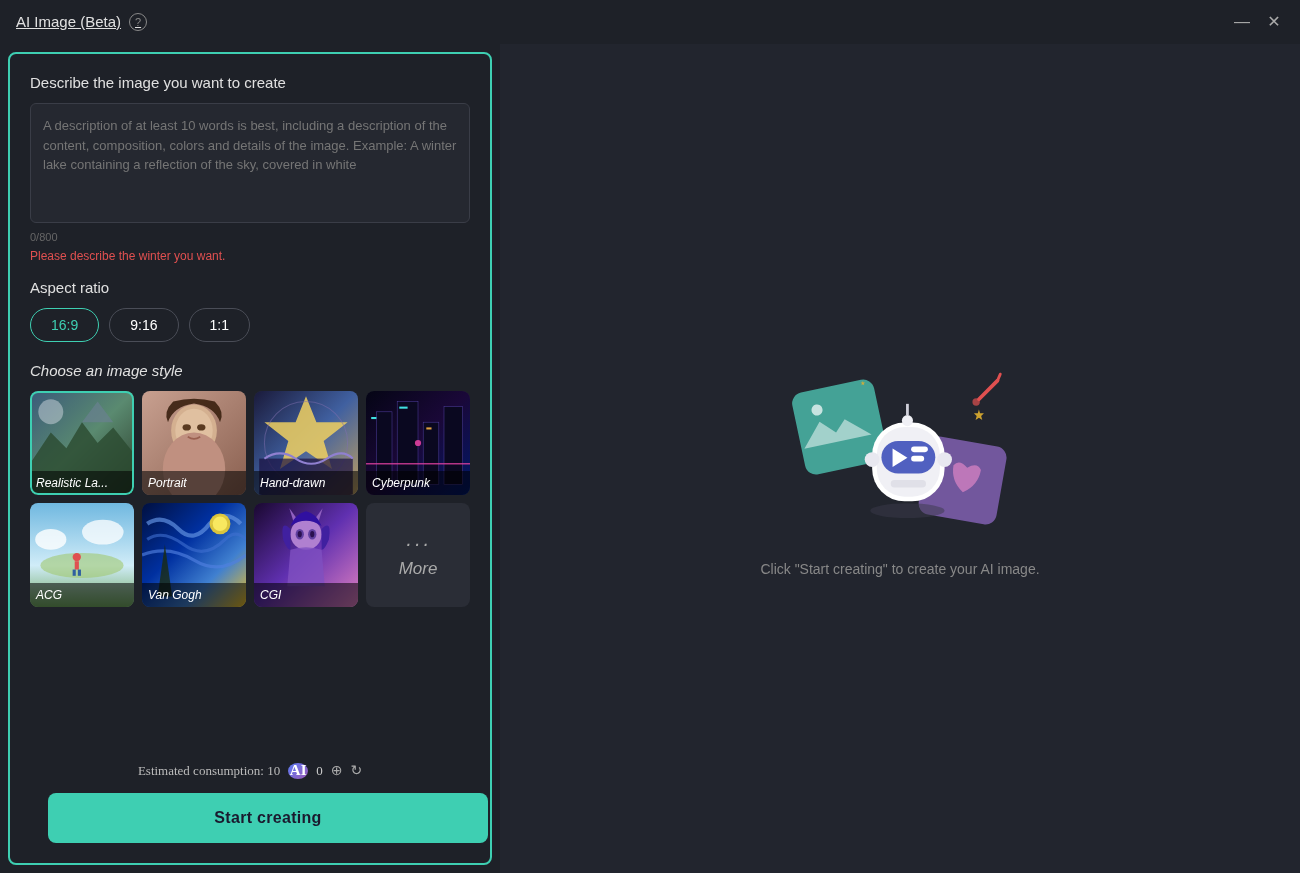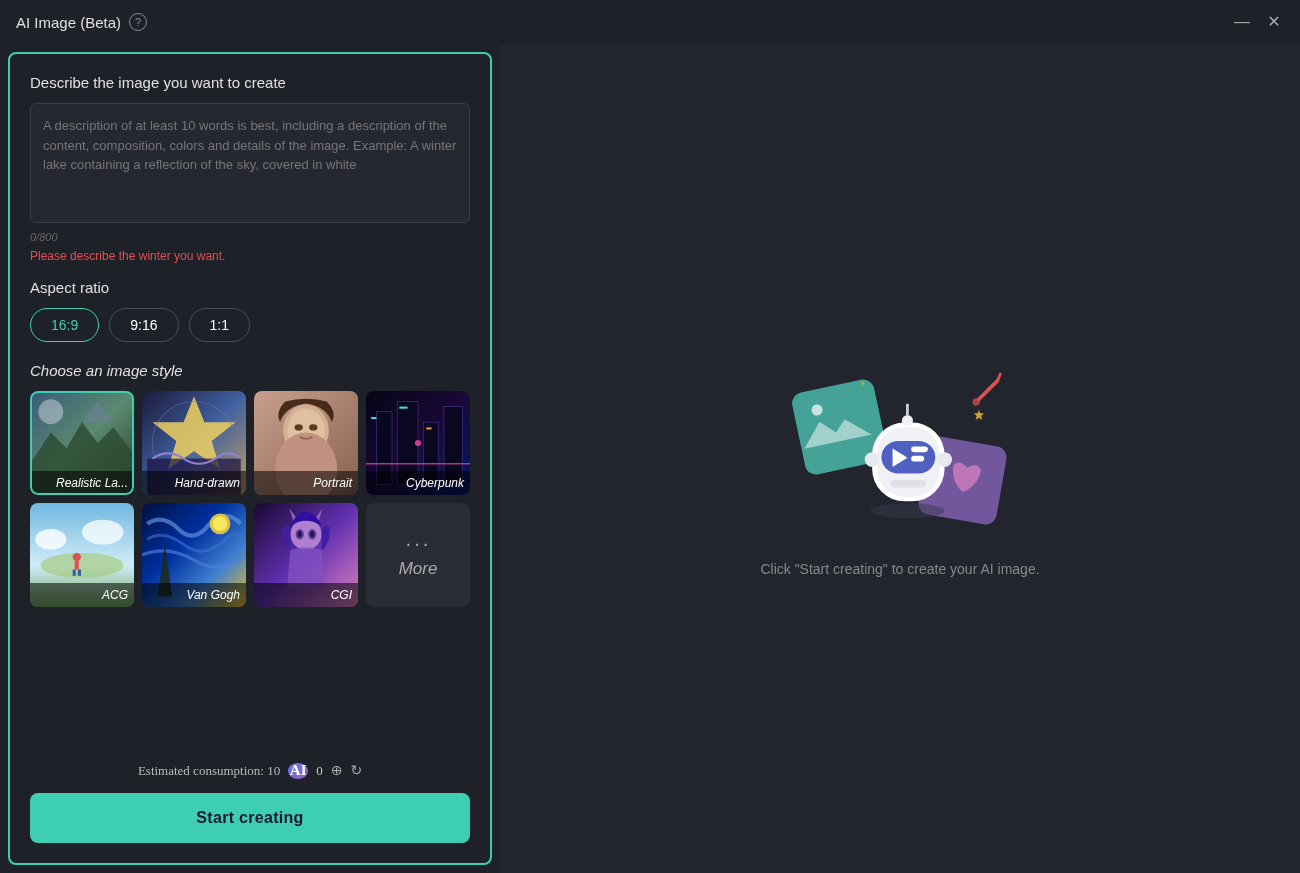--- a/index.html
+++ b/index.html
@@ -16,22 +16,23 @@
     .title-bar {
       display: flex;
       align-items: center;
       justify-content: space-between;
       padding: 12px 16px;
       background: #1e2128;
       height: 44px;
     }
     .title-left {
       display: flex;
-      align-items: center;
+      align-items: flex-start;
       gap: 8px;
+      text-decoration: underline;
     }
     .title-text {
       font-size: 15px;
       font-weight: 500;
       color: #e0e0e0;
     }
     .help-icon {
       width: 18px;
       height: 18px;
       border-radius: 50%;
@@ -101,21 +102,20 @@
       line-height: 1.5;
       resize: none;
       font-family: inherit;
       outline: none;
     }
     .char-count {
       font-size: 11px;
       color: #666;
       margin-top: 4px;
       text-align: left;
-      font-style: italic;
     }
     .error-text {
       color: #e05050;
       font-size: 12px;
       margin-top: 6px;
     }
 
     
     .aspect-ratio-section {
       margin-top: 16px;
@@ -170,21 +170,21 @@
     }
     .style-label {
       position: absolute;
       bottom: 0;
       left: 0;
       right: 0;
       background: rgba(0,0,0,0.55);
       color: #fff;
       font-size: 12px;
       padding: 5px 6px;
-      text-align: right;
+      text-align: left;
     }
     .style-canvas {
       width: 100%;
       height: 100%;
     }
 
     
     .style-more {
       background: #2a2d36;
       border-radius: 8px;
@@ -247,20 +247,21 @@
       width: 100%;
       padding: 16px;
       background: #3ecfb2;
       border: none;
       border-radius: 8px;
       color: #1a1a2e;
       font-size: 16px;
       font-weight: 600;
       cursor: pointer;
       letter-spacing: 0.3px;
+      margin-left: 18px;
     }
 
     
     .right-panel {
       flex: 1;
       display: flex;
       flex-direction: column;
       align-items: center;
       justify-content: center;
       gap: 20px;
@@ -330,53 +331,53 @@
             <polygon points="0,70 20,40 35,55 50,30 65,50 80,35 100,60 100,100 0,100" fill="#2a4a30" opacity="0.8"></polygon>
             <polygon points="50,30 65,10 80,30" fill="#6a8090" opacity="0.7"></polygon>
             <circle cx="20" cy="20" r="12" fill="#d0d8e0" opacity="0.5"></circle>
           </svg>
           <div class="style-label">Realistic La...</div>
         </div>
 
         <div class="style-item">
           <svg class="style-canvas" viewBox="0 0 100 100" xmlns="http://www.w3.org/2000/svg">
             <defs>
-              <linearGradient id="hg1" x1="0" y1="0" x2="1" y2="1">
-                <stop offset="0%" stop-color="#1a1a3a"></stop>
-                <stop offset="50%" stop-color="#4060a0"></stop>
-                <stop offset="100%" stop-color="#c0a060"></stop>
-              </linearGradient>
-            </defs>
-            <rect width="100" height="100" fill="url(#hg1)"></rect>
-            <polygon points="50,5 60,30 90,30 67,48 75,75 50,58 25,75 33,48 10,30 40,30" fill="#f0d060" opacity="0.85"></polygon>
-            <circle cx="50" cy="50" r="40" fill="none" stroke="#8070b0" stroke-width="1" opacity="0.5"></circle>
-            <rect x="5" y="65" width="90" height="35" fill="#1a1040" opacity="0.7"></rect>
-            <path d="M10,65 Q25,55 40,65 Q55,75 70,65 Q85,55 95,65" stroke="#9080d0" stroke-width="2" fill="none"></path>
-          </svg>
-          <div class="style-label">Hand-drawn</div>
-        </div>
-
-        <div class="style-item">
-          <svg class="style-canvas" viewBox="0 0 100 100" xmlns="http://www.w3.org/2000/svg">
-            <defs>
               <linearGradient id="pg1" x1="0" y1="0" x2="1" y2="1">
                 <stop offset="0%" stop-color="#c8a090"></stop>
                 <stop offset="100%" stop-color="#8a6050"></stop>
               </linearGradient>
             </defs>
             <rect width="100" height="100" fill="url(#pg1)"></rect>
             <ellipse cx="50" cy="38" rx="22" ry="25" fill="#d4b090"></ellipse>
             <ellipse cx="50" cy="38" rx="18" ry="21" fill="#e0c0a0"></ellipse>
             <ellipse cx="50" cy="75" rx="30" ry="35" fill="#c09080"></ellipse>
             <ellipse cx="43" cy="35" rx="4" ry="3" fill="#5a3a20"></ellipse>
             <ellipse cx="57" cy="35" rx="4" ry="3" fill="#5a3a20"></ellipse>
             <path d="M44,44 Q50,48 56,44" stroke="#9a6050" stroke-width="1.5" fill="none"></path>
             <path d="M30,10 Q50,5 70,10 Q80,20 75,30 Q70,15 50,12 Q30,15 25,30 Q20,20 30,10" fill="#3a2010" opacity="0.9"></path>
           </svg>
           <div class="style-label">Portrait</div>
+        </div>
+
+        <div class="style-item">
+          <svg class="style-canvas" viewBox="0 0 100 100" xmlns="http://www.w3.org/2000/svg">
+            <defs>
+              <linearGradient id="hg1" x1="0" y1="0" x2="1" y2="1">
+                <stop offset="0%" stop-color="#1a1a3a"></stop>
+                <stop offset="50%" stop-color="#4060a0"></stop>
+                <stop offset="100%" stop-color="#c0a060"></stop>
+              </linearGradient>
+            </defs>
+            <rect width="100" height="100" fill="url(#hg1)"></rect>
+            <polygon points="50,5 60,30 90,30 67,48 75,75 50,58 25,75 33,48 10,30 40,30" fill="#f0d060" opacity="0.85"></polygon>
+            <circle cx="50" cy="50" r="40" fill="none" stroke="#8070b0" stroke-width="1" opacity="0.5"></circle>
+            <rect x="5" y="65" width="90" height="35" fill="#1a1040" opacity="0.7"></rect>
+            <path d="M10,65 Q25,55 40,65 Q55,75 70,65 Q85,55 95,65" stroke="#9080d0" stroke-width="2" fill="none"></path>
+          </svg>
+          <div class="style-label">Hand-drawn</div>
         </div>
 
         <div class="style-item">
           <svg class="style-canvas" viewBox="0 0 100 100" xmlns="http://www.w3.org/2000/svg">
             <defs>
               <linearGradient id="cg1" x1="0" y1="0" x2="1" y2="1">
                 <stop offset="0%" stop-color="#050515"></stop>
                 <stop offset="50%" stop-color="#1a0838"></stop>
                 <stop offset="100%" stop-color="#001868"></stop>
               </linearGradient>

